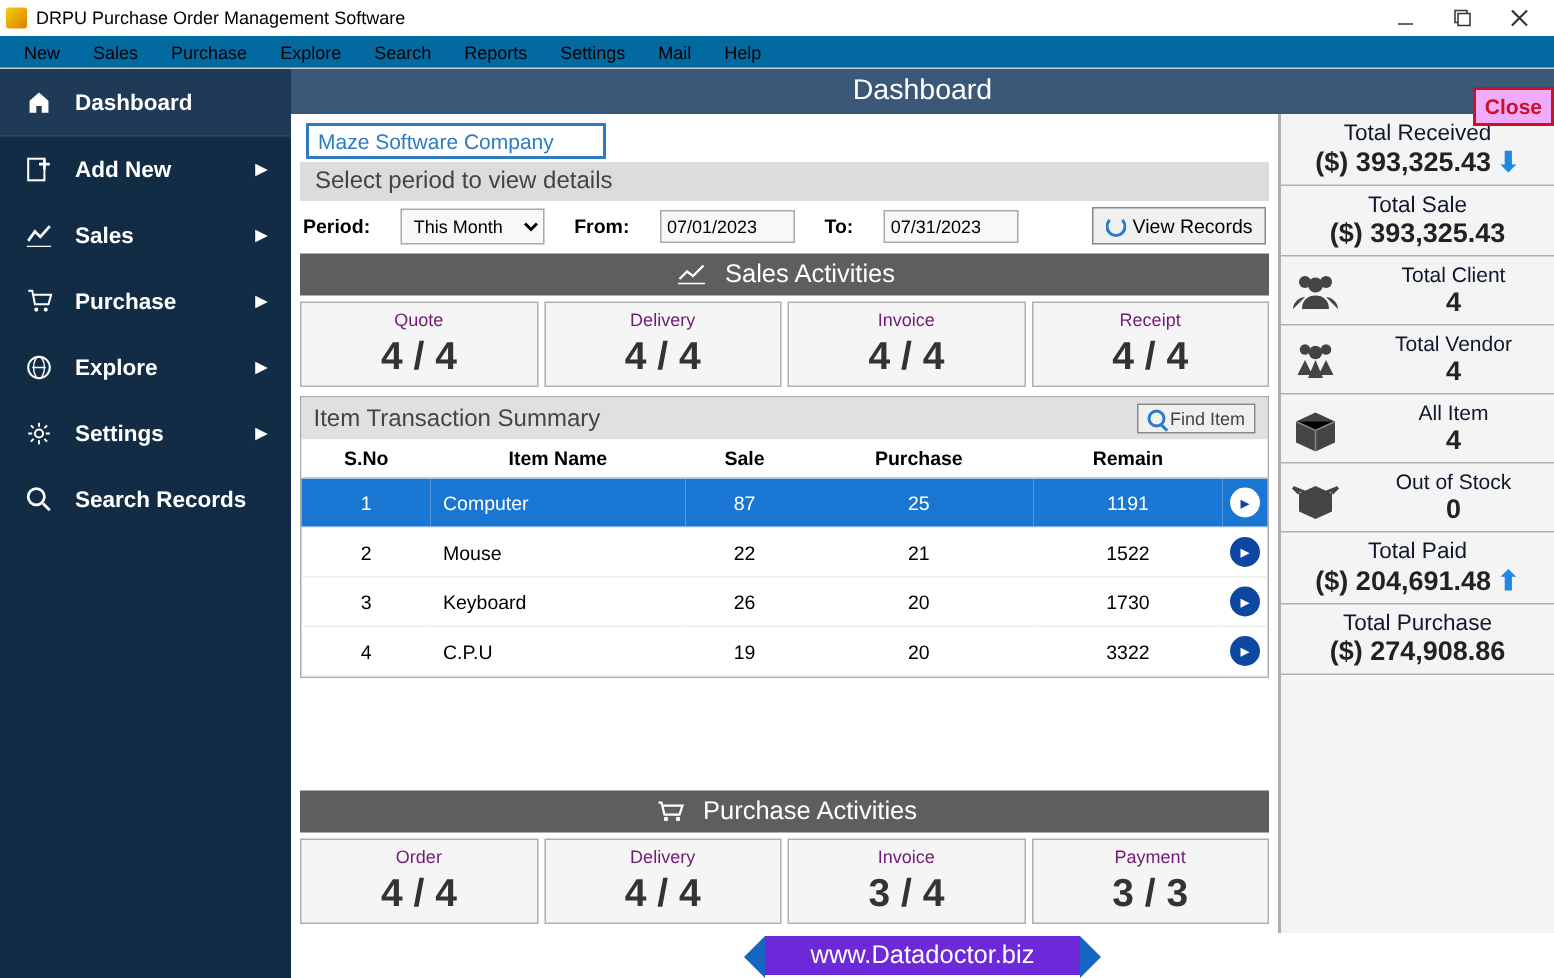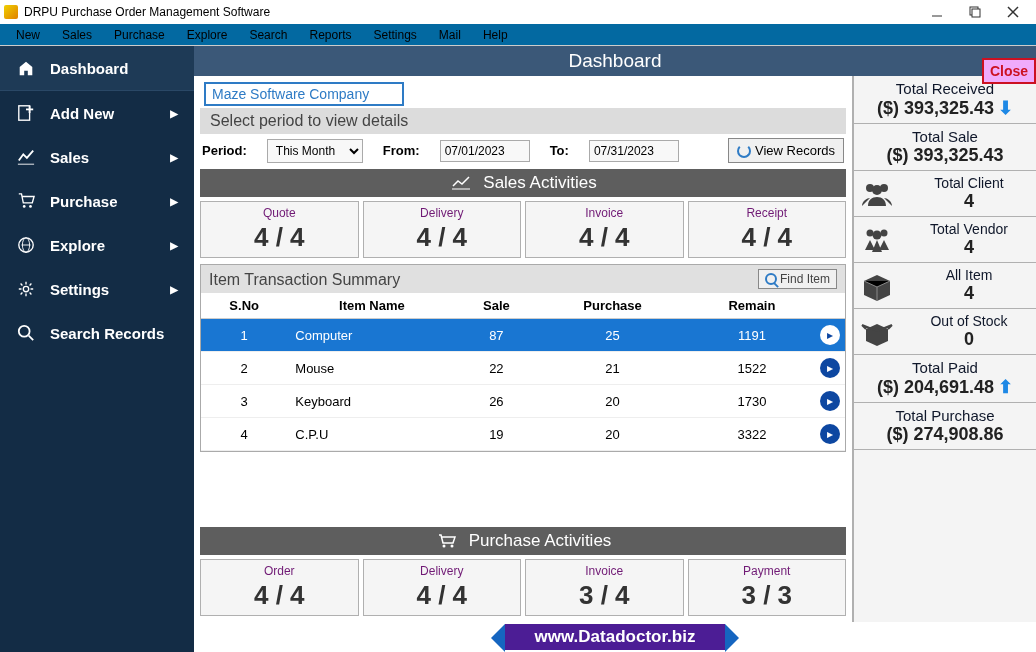--- a/index.html
+++ b/index.html
@@ -58,21 +58,21 @@
 .right-box .lbl { font-size: 15px; color: #0f172a; }
 .right-box .val { font-size: 18px; font-weight: bold; color: #222; display: flex; align-items: center; justify-content: center; gap: 4px; }
 .right-box.icon-box { display: flex; align-items: center; gap: 8px; text-align: left; }
 .right-box.icon-box .icn { width: 40px; font-size: 28px; color: #444; text-align: center; }
 .right-box.icon-box .txt { flex: 1; text-align: center; }
 .right-box.icon-box .txt .lbl { font-size: 14px; }
 .right-box.icon-box .txt .val { font-size: 18px; }
 .arrow-down { color: #1e88e5; font-size: 18px; }
 .arrow-up { color: #1e88e5; font-size: 18px; }
 .footer { height: 30px; background: #fff; display: flex; align-items: center; justify-content: center; position: relative; }
-.footer-banner { background: #4c1d95; color: #fff; font-size: 17px; font-weight: bold; padding: 3px 30px; position: relative; }
+.footer-banner { background: #6d28d9; color: #fff; font-size: 17px; font-weight: normal; padding: 3px 30px; position: relative; }
 .footer-banner::before, .footer-banner::after { content:''; position:absolute; top:0; width:0; height:0; border-top:14px solid transparent; border-bottom:14px solid transparent; }
 .footer-banner::before { left:-14px; border-right:14px solid #1565c0; }
 .footer-banner::after { right:-14px; border-left:14px solid #1565c0; }
 svg { display: block; }
 </style>
 </head>
 <body>
 
 <div class="window">
   <div class="titlebar">

